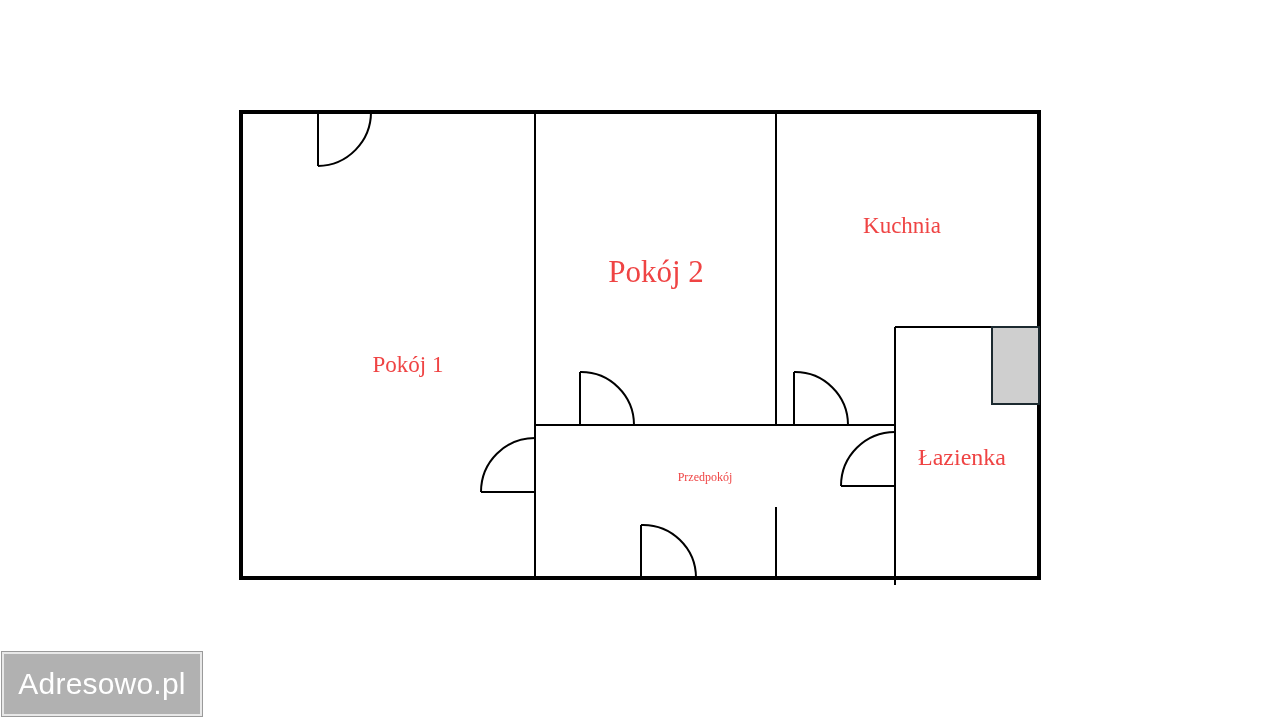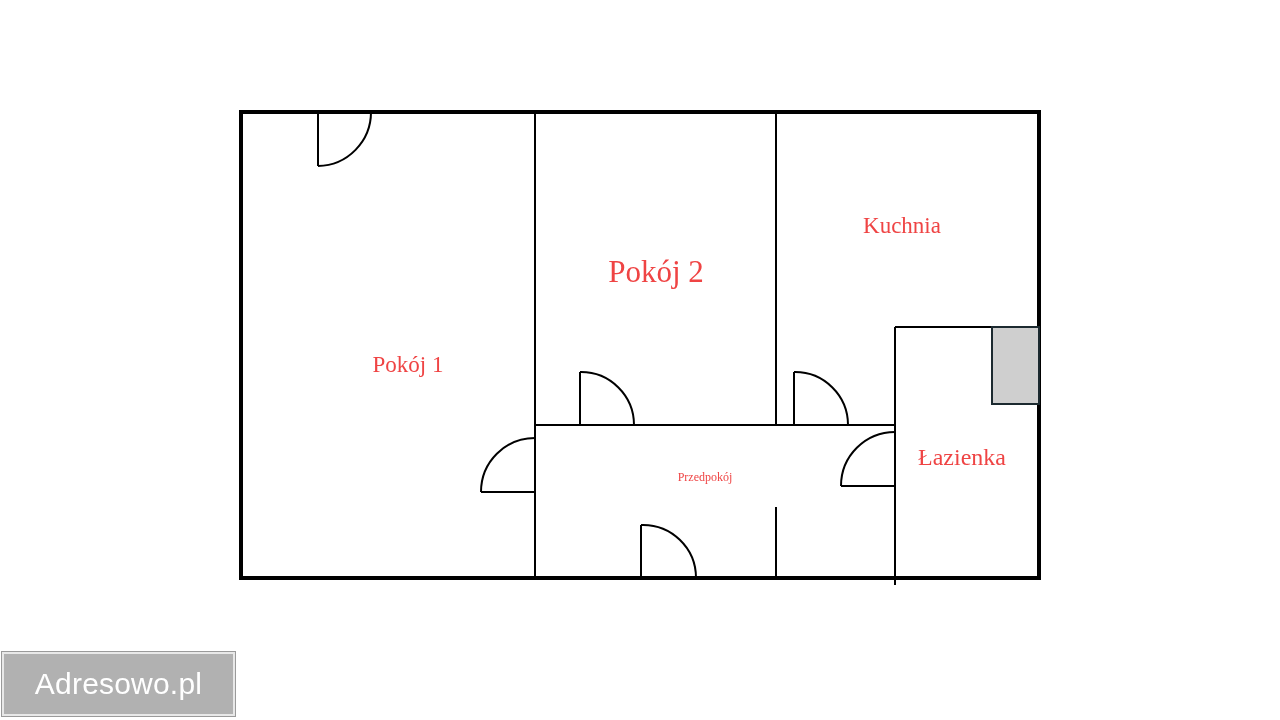--- a/index.html
+++ b/index.html
@@ -20,21 +20,21 @@
       position: absolute;
       color: #ef4444;
       font-family: Liberation Serif, serif;
       white-space: nowrap;
       transform: translate(-50%, -50%);
     }
     .watermark {
       position: absolute;
       left: 2px;
       top: 652px;
-      width: 233px;
+      width: 200px;
       height: 64px;
       background: #b1b1b1;
       border: 2px solid #e8e8e8;
       outline: 1px solid #9a9a9a;
       box-sizing: border-box;
       display: flex;
       align-items: center;
       justify-content: center;
       color: #ffffff;
       font-family: "Liberation Sans", sans-serif;

